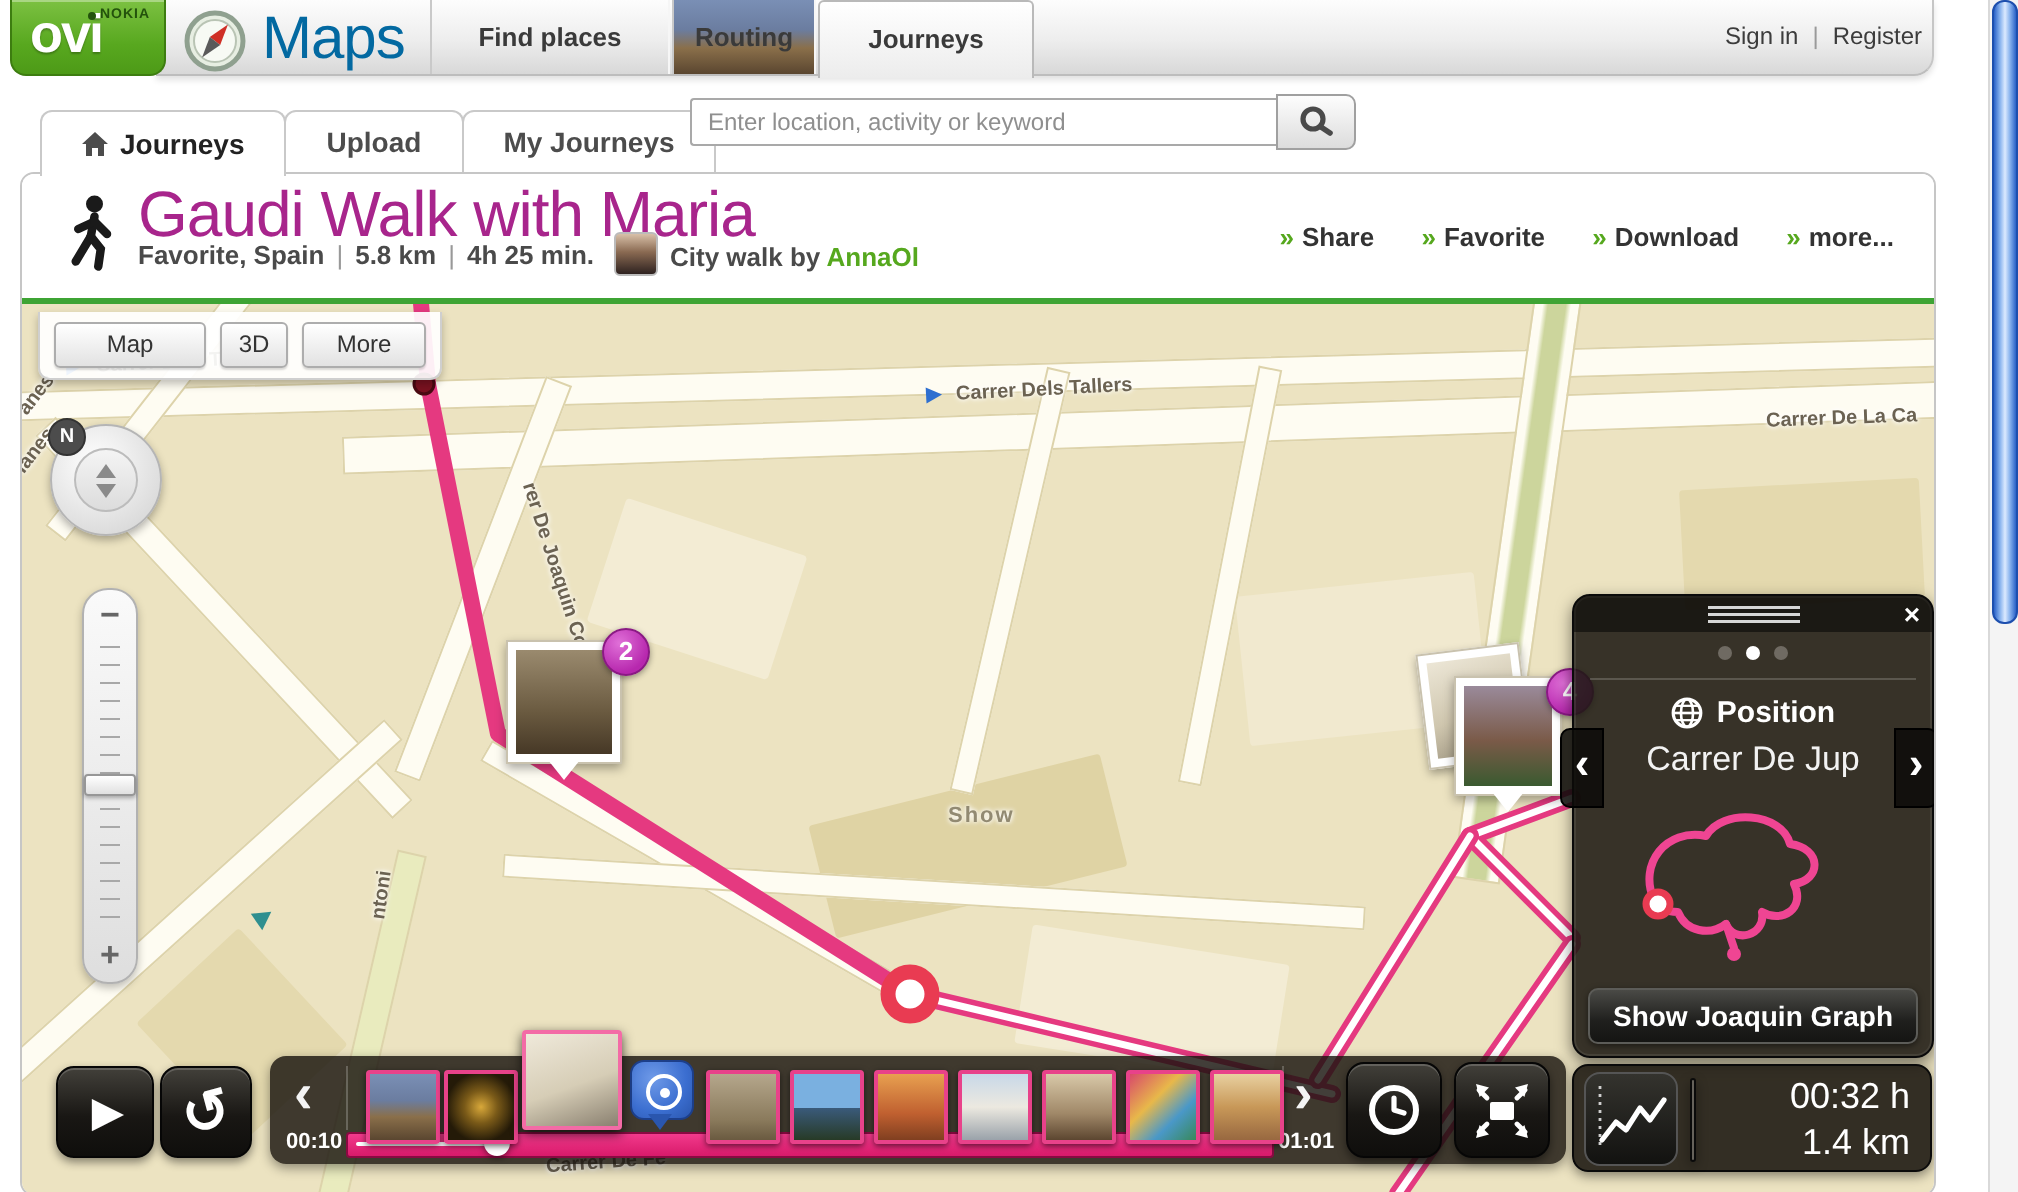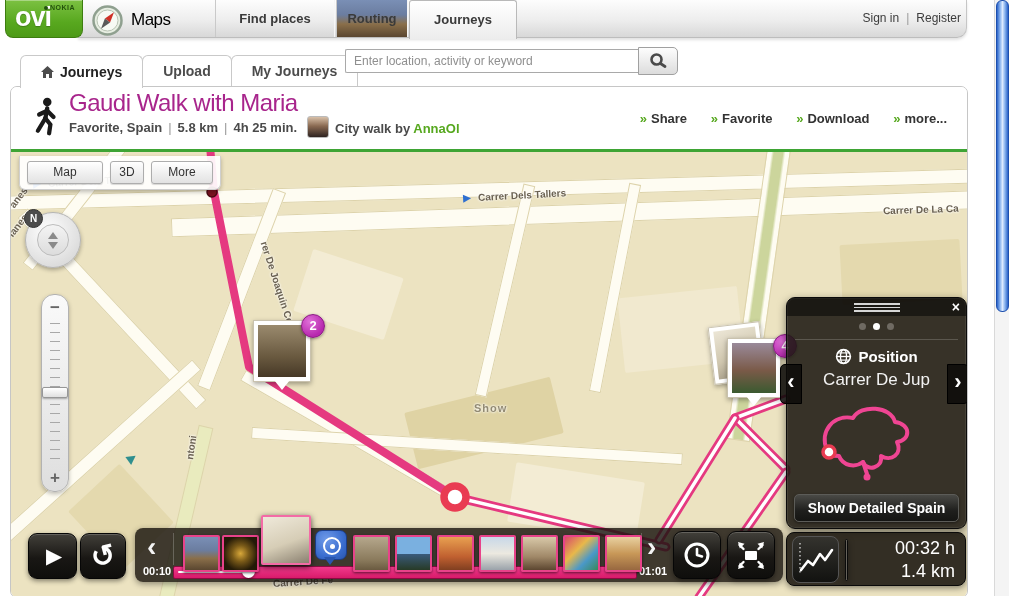--- a/index.html
+++ b/index.html
@@ -14,21 +14,21 @@
   .ovi-logo{position:absolute;left:5px;top:0;width:76px;height:37px;cursor:pointer;
             background:linear-gradient(180deg,#7cc142 0%,#58a81f 60%,#4d9a17 100%);
             border:1px solid #3d7d10;border-top:none;border-radius:0 0 8px 8px;
             box-shadow:inset 0 1px 0 rgba(255,255,255,.35);z-index:2;}
   .ovi-main{position:absolute;left:9px;top:2px;font-size:27px;font-weight:bold;color:#fff;
             letter-spacing:-1px;text-shadow:0 1px 1px rgba(0,0,0,.25);}
   .ovi-sub{position:absolute;right:7px;top:4px;font-size:7px;font-weight:bold;color:#23520c;letter-spacing:.5px;}
   .nokia-dot{position:absolute;right:34px;top:6px;width:4px;height:4px;border-radius:50%;background:#23520c;}
   .maps-brand{position:absolute;left:92px;top:3px;height:34px;display:flex;align-items:center;gap:8px;}
   .compass-brand{width:31px;height:31px;}
-  .product-name{font-size:17px;color:#000000;letter-spacing:-.5px;}
+  .product-name{font-size:30px;color:#0369a1;letter-spacing:-.5px;}
   .nav-tab{position:absolute;top:0;height:37px;line-height:37px;text-align:center;
            font-size:13px;font-weight:bold;color:#3a3a3a;cursor:pointer;
            border-left:1px solid #c9c9c9;border-right:1px solid #f6f6f6;}
   .nav-tab.t0{left:215px;width:118px;}
   .nav-tab.t1{left:336px;width:70px;}
   .nav-tab.t2{left:409px;width:106px;background:linear-gradient(180deg,#ffffff,#ececec);
               border:1px solid #b9b9b9;border-bottom:none;border-radius:3px 3px 0 0;height:38px;}
   .auth{position:absolute;right:48px;top:11px;font-size:12px;color:#3c3c3c;}
   .auth a{color:#3c3c3c;text-decoration:none;cursor:pointer;}
   .auth .sep{color:#9a9a9a;margin:0 7px;}
@@ -44,21 +44,21 @@
                 font-size:12px;color:#555;border-radius:2px 0 0 2px;outline:none;}
   .search-input::placeholder{color:#8f8f8f;}
   .search-btn{width:38px;height:26px;background:linear-gradient(180deg,#fdfdfd,#dcdcdc);
               border:1px solid #a0a0a0;border-radius:0 5px 5px 0;cursor:pointer;
               display:flex;align-items:center;justify-content:center;}
   
   .card{position:absolute;left:10px;top:86px;width:956px;height:510px;background:#fff;
         border:1px solid #c6c6c6;border-radius:7px;overflow:hidden;z-index:10;}
   .jheader{position:absolute;left:0;top:0;width:100%;height:62px;background:#fff;}
   .walk-icon{position:absolute;left:20px;top:10px;}
-  .jtitle{position:absolute;left:58px;top:2px;font-size:24px;color:#a8258c;letter-spacing:-.5px;}
+  .jtitle{position:absolute;left:58px;top:2px;font-size:32px;color:#a8258c;letter-spacing:-.5px;}
   .jmeta{position:absolute;left:58px;top:33px;font-size:13px;font-weight:bold;color:#4a4a4a;}
   .jmeta .sep{color:#999;margin:0 6px;font-weight:normal;}
   .avatar{position:absolute;left:296px;top:29px;width:20px;height:20px;border-radius:3px;border:1px solid #bbb;
           background:linear-gradient(180deg,#d8c0a8 0%,#8a6a52 45%,#2e2220 100%);}
   .byline{position:absolute;left:324px;top:34px;font-size:13px;font-weight:bold;color:#4a4a4a;}
   .byline a{color:#56a81e;text-decoration:none;cursor:pointer;}
   .jactions{position:absolute;right:20px;top:24px;font-size:13px;font-weight:bold;}
   .jactions a{color:#333;text-decoration:none;margin-left:20px;cursor:pointer;}
   .jactions .bl{color:#56a81e;margin-right:4px;}
   .gdivider{position:absolute;left:0;top:62px;width:100%;height:3px;background:#3ea434;}
@@ -396,21 +396,21 @@
         <svg class="minimap" width="155" height="90" viewBox="0 0 155 90">
           <g fill="none" stroke-linecap="round" stroke-linejoin="round">
             <path d="M28,56 C20,38 34,20 54,24 C62,10 92,12 96,28 C112,30 112,46 98,48 C104,60 92,68 82,62 C84,74 68,78 64,68 C56,74 44,72 40,62 C34,62 30,60 28,56 Z" stroke="#ef4593" stroke-width="4"></path>
             <path d="M64,68 L68,80" stroke="#ef4593" stroke-width="4"></path>
             <circle cx="68" cy="83" r="3.5" fill="#ef4593"></circle>
             <circle cx="30" cy="58" r="6" fill="#fff" stroke="#e93b52" stroke-width="3.5"></circle>
           </g>
         </svg>
         <div class="ptab prev">‹</div>
         <div class="ptab next">›</div>
-        <div class="graph-btn">Show Detailed Spain</div>
+        <div class="graph-btn">Show Joaquin Graph</div>
       </div>
 
       <div class="stats">
         <div class="gicon">
           <svg width="45" height="45" viewBox="0 0 45 45">
             <line x1="7" y1="6" x2="7" y2="38" stroke="#cfcfcf" stroke-width="1.4" stroke-dasharray="1.5,2.5"></line>
             <polyline points="8,33 15,24 20,28 27,17 32,23 39,13" fill="none" stroke="#fff" stroke-width="2.6" stroke-linecap="round" stroke-linejoin="round"></polyline>
           </svg>
         </div>
         <div class="stats vline"></div>

